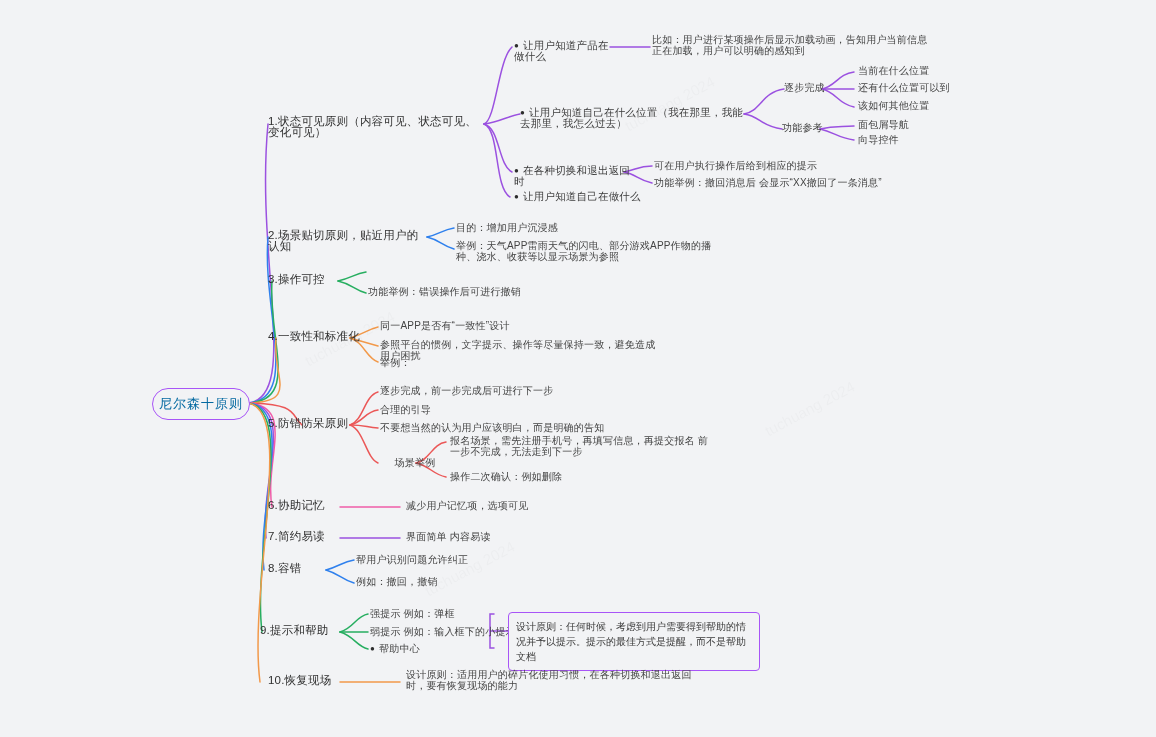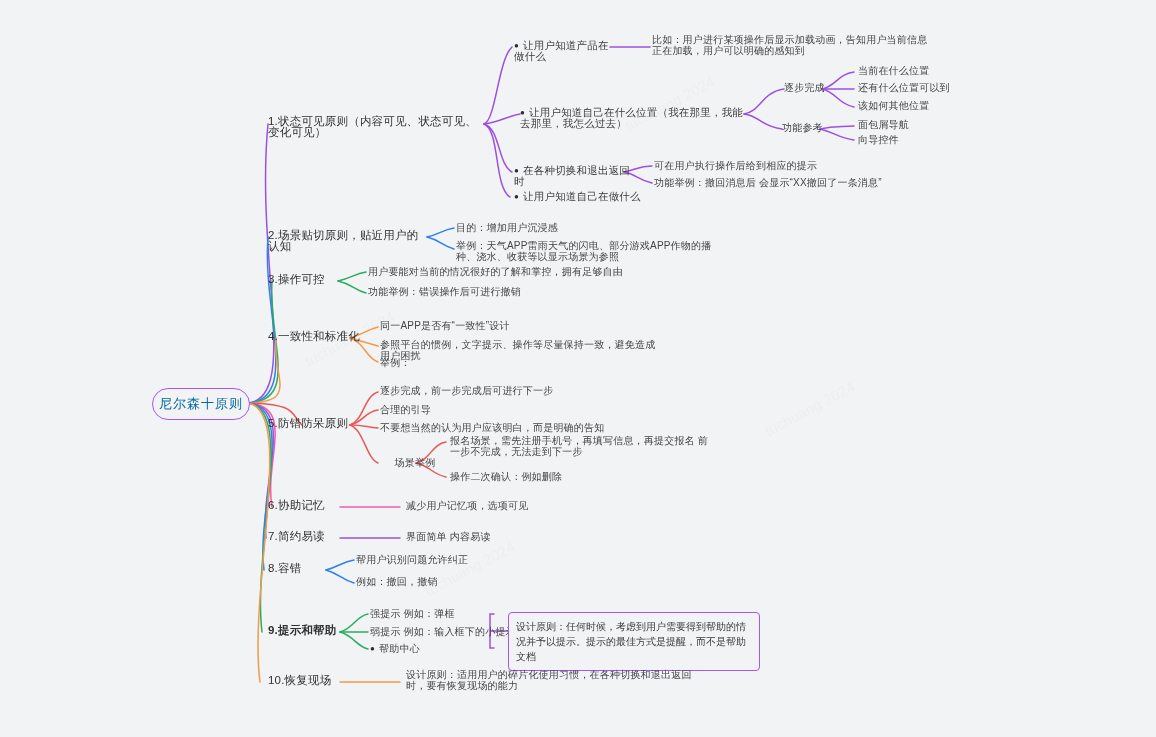--- a/index.html
+++ b/index.html
@@ -169,21 +169,20 @@
   <div class="node lvl3" style="left:654px;top:160px;width:220px;">可在用户执行操作后给到相应的提示</div>
   <div class="node lvl3" style="left:654px;top:177px;width:260px;">功能举例：撤回消息后 会显示“XX撤回了一条消息”</div>
 
   <div class="node lvl2 bullet" style="left:514px;top:191px;width:140px;">让用户知道自己在做什么</div>
 
   <div class="node lvl1" style="left:268px;top:230px;width:160px;">2.场景贴切原则，贴近用户的认知</div>
   <div class="node lvl3" style="left:456px;top:222px;width:180px;">目的：增加用户沉浸感</div>
   <div class="node lvl3" style="left:456px;top:240px;width:268px;">举例：天气APP雷雨天气的闪电、部分游戏APP作物的播种、浇水、收获等以显示场景为参照</div>
 
   <div class="node lvl1" style="left:268px;top:274px;width:70px;">3.操作可控</div>
-  <div class="node lvl3" style="left:368px;top:266px;width:280px;">用户要能对当前的情况很好的了解和掌控，拥有足够自由</div>
   <div class="node lvl3" style="left:368px;top:286px;width:220px;">功能举例：错误操作后可进行撤销</div>
 
   <div class="node lvl1" style="left:268px;top:331px;width:96px;">4.一致性和标准化</div>
   <div class="node lvl3" style="left:380px;top:320px;width:200px;">同一APP是否有“一致性”设计</div>
   <div class="node lvl3" style="left:380px;top:339px;width:280px;">参照平台的惯例，文字提示、操作等尽量保持一致，避免造成用户困扰</div>
   <div class="node lvl3" style="left:380px;top:357px;width:100px;">举例：</div>
 
   <div class="node lvl1" style="left:268px;top:418px;width:96px;">5.防错防呆原则</div>
   <div class="node lvl3" style="left:380px;top:385px;width:220px;">逐步完成，前一步完成后可进行下一步</div>
   <div class="node lvl3" style="left:380px;top:404px;width:120px;">合理的引导</div>
@@ -195,21 +194,21 @@
   <div class="node lvl1" style="left:268px;top:500px;width:70px;">6.协助记忆</div>
   <div class="node lvl3" style="left:406px;top:500px;width:220px;">减少用户记忆项，选项可见</div>
 
   <div class="node lvl1" style="left:268px;top:531px;width:70px;">7.简约易读</div>
   <div class="node lvl3" style="left:406px;top:531px;width:180px;">界面简单 内容易读</div>
 
   <div class="node lvl1" style="left:268px;top:563px;width:60px;">8.容错</div>
   <div class="node lvl3" style="left:356px;top:554px;width:180px;">帮用户识别问题允许纠正</div>
   <div class="node lvl3" style="left:356px;top:576px;width:140px;">例如：撤回，撤销</div>
 
-  <div class="node lvl1" style="left:268px;top:625px;width:90px;font-weight:bold;">9.提示和帮助</div>
+  <div class="node lvl1" style="left:260px;top:625px;width:90px;">9.提示和帮助</div>
   <div class="node lvl3" style="left:370px;top:608px;width:160px;">强提示 例如：弹框</div>
   <div class="node lvl3" style="left:370px;top:626px;width:180px;">弱提示 例如：输入框下的小提示</div>
   <div class="node lvl3 bullet" style="left:370px;top:643px;width:120px;">帮助中心</div>
 
   <div class="notebox">
     <span>设计原则：任何时候，考虑到用户需要得到帮助的情况并予以提示。提示的最佳方式是提醒，而不是帮助文档</span>
   </div>
 
   <div class="node lvl1" style="left:268px;top:675px;width:80px;">10.恢复现场</div>
   <div class="node lvl3" style="left:406px;top:669px;width:300px;">设计原则：适用用户的碎片化使用习惯，在各种切换和退出返回时，要有恢复现场的能力</div>

